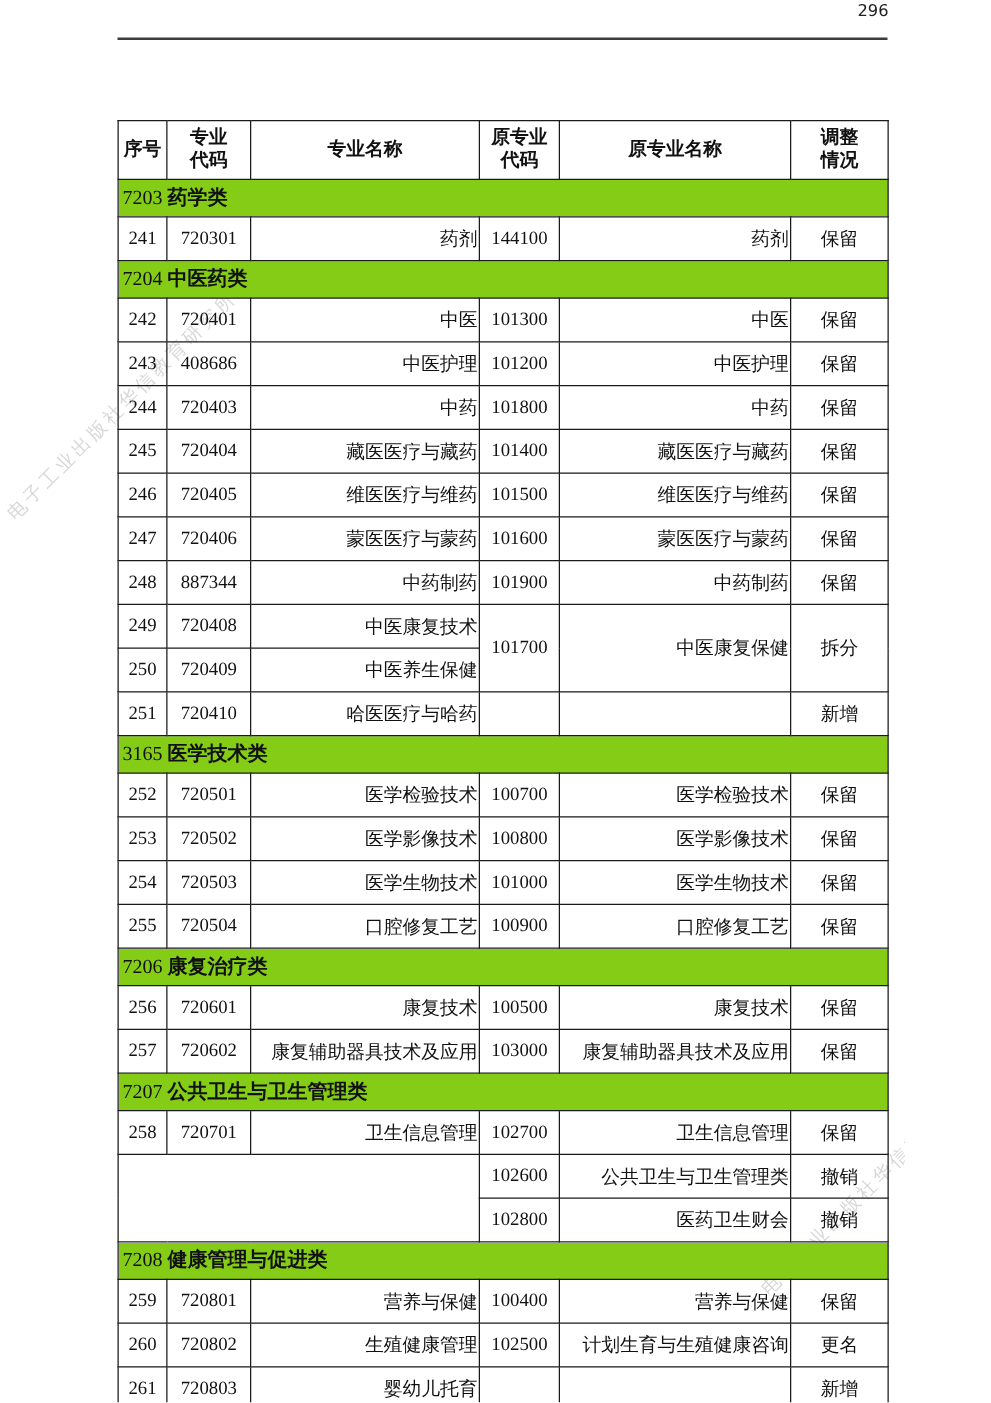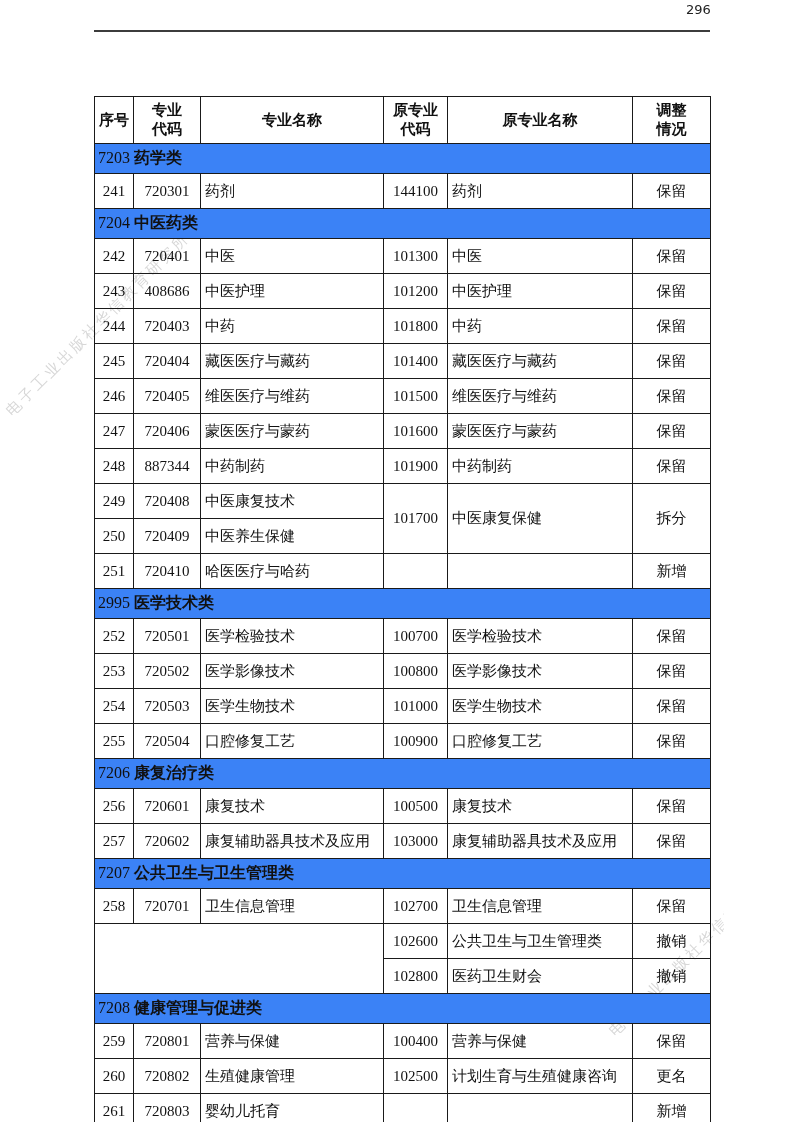--- a/index.html
+++ b/index.html
@@ -11,27 +11,27 @@
   .watermark{position:absolute;color:#b7b7b7;opacity:.55;font-size:15px;letter-spacing:3px;
         transform:rotate(-45deg);white-space:nowrap;z-index:0;
         font-family:"DejaVu Sans","Liberation Sans",sans-serif;pointer-events:none;}
   #wm1{left:-28px;top:315px;}
   #wm2{left:575px;top:935px;}
   table.adj{position:absolute;left:94px;top:96px;width:616px;z-index:1;
         border-collapse:collapse;table-layout:fixed;background:transparent;}
   .adj td,.adj th{border:1px solid #1a1a1a;overflow:hidden;vertical-align:middle;}
   .adj th{height:44px;font-family:"Liberation Sans","DejaVu Sans",sans-serif;
         font-size:15px;font-weight:bold;white-space:pre-line;line-height:1.25;text-align:center;}
-  .section-cell{height:27px;background:#3b82f6;padding-left:3px;}
+  .section-cell{height:27px;background:#84cc16;padding-left:3px;}
   .sec-code{font-size:16px;font-family:"Liberation Serif","DejaVu Serif",serif;}
   .sec-title{font-size:16px;font-weight:bold;
         font-family:"Liberation Sans","DejaVu Sans",sans-serif;}
   .data-row td{height:32px;font-size:15px;}
   .c-seq,.c-code,.c-status{text-align:center;}
-  .c-name{text-align:left;padding-left:4px;}
+  .c-name{text-align:right;padding-left:4px;}
 </style>
 </head>
 <body>
 
 <div class="page">
   <div class="page-number">296</div>
   <div class="top-rule"></div>
   <div class="watermark" id="wm1">电子工业出版社华信教育研究所</div>
   <div class="watermark" id="wm2">电子工业出版社华信教育研究所</div>
 
@@ -143,21 +143,21 @@
         </tr>
         <tr class="data-row">
           <td class="c-seq">251</td>
           <td class="c-code">720410</td>
           <td class="c-name">哈医医疗与哈药</td>
           <td class="c-code" rowspan="1"></td>
           <td class="c-name" rowspan="1"></td>
           <td class="c-status" rowspan="1">新增</td>
         </tr>
         <tr class="section-row">
-          <td class="section-cell" colspan="6"><span class="sec-code">2995</span> <span class="sec-title">医学技术类</span></td>
+          <td class="section-cell" colspan="6"><span class="sec-code">3165</span> <span class="sec-title">医学技术类</span></td>
         </tr>
         <tr class="data-row">
           <td class="c-seq">252</td>
           <td class="c-code">720501</td>
           <td class="c-name">医学检验技术</td>
           <td class="c-code" rowspan="1">100700</td>
           <td class="c-name" rowspan="1">医学检验技术</td>
           <td class="c-status" rowspan="1">保留</td>
         </tr>
         <tr class="data-row">

